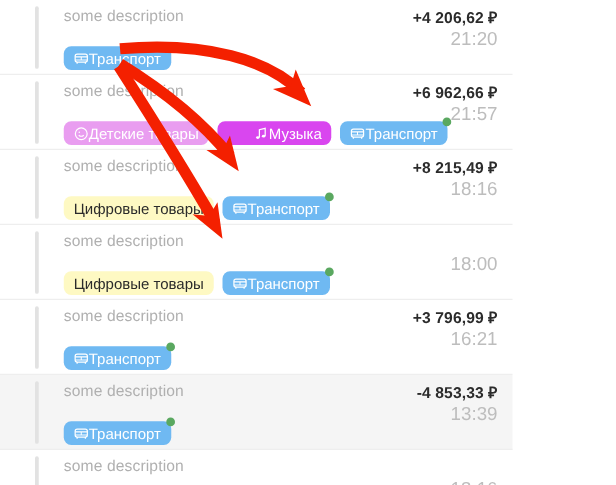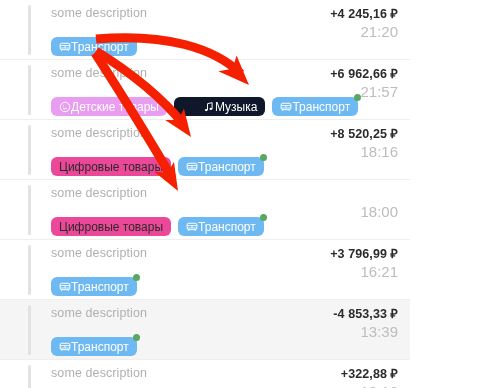--- a/index.html
+++ b/index.html
@@ -97,22 +97,22 @@
 
   .tag-ico {
     display: inline-block;
     width: 12px; height: 12px;
     flex: 0 0 12px;
   }
   .tag-ico svg { display: block; width: 12px; height: 12px; }
 
   .tag.transport { background: #6fb9f2; color: #ffffff; }
   .tag.children  { background: #e99df0; color: #ffffff; }
-  .tag.music     { background: #0f172a; color: #ffffff; padding-left: 29px; }
-  .tag.digital   { background: #ec4899; color: #2b2b2b; }
+  .tag.music     { background: #d946ef; color: #ffffff; padding-left: 29px; }
+  .tag.digital   { background: #fef9c3; color: #2b2b2b; }
   .tag.market    { background: #f07a9c; color: #ffffff; }
 
   .dot {
     position: absolute;
     right: -3px; top: -3px;
     width: 7px; height: 7px;
     border-radius: 50%;
     background: #5aa860;
   }
 
@@ -123,21 +123,21 @@
     pointer-events: none;
   }
 </style>
 </head>
 <body>
 
 <div id="list">
     <div class="row">
       <div class="row-bar"></div>
       <div class="desc">some description</div>
-      <div class="amount">+4 245,16 ₽</div>
+      <div class="amount">+4 206,62 ₽</div>
       <div class="time">21:20</div>
       <div class="tags">
         <span class="tag transport" id="src-tag">
           <span class="tag-ico">
             <svg viewBox="0 0 16 16">
               <rect x="1.5" y="3" width="13" height="8.5" rx="2.2" fill="none" stroke="#ffffff" stroke-width="1.3"></rect>
               <line x1="1.5" y1="6" x2="14.5" y2="6" stroke="#ffffff" stroke-width="1.1"></line>
               <line x1="8" y1="6" x2="8" y2="9.3" stroke="#ffffff" stroke-width="1.1"></line>
               <line x1="1.5" y1="9.3" x2="14.5" y2="9.3" stroke="#ffffff" stroke-width="1.1"></line>
               <line x1="3.6" y1="11.5" x2="3.6" y2="13.2" stroke="#ffffff" stroke-width="1.3"></line>
@@ -186,21 +186,21 @@
             </svg>
           </span>
           <span class="tag-label">Транспорт</span>
           <span class="dot"></span>
         </span>
       </div>
     </div>
     <div class="row">
       <div class="row-bar"></div>
       <div class="desc">some description</div>
-      <div class="amount">+8 520,25 ₽</div>
+      <div class="amount">+8 215,49 ₽</div>
       <div class="time">18:16</div>
       <div class="tags">
         <span class="tag digital">
           <span class="tag-label">Цифровые товары</span>
         </span>
         <span class="tag transport">
           <span class="tag-ico">
             <svg viewBox="0 0 16 16">
               <rect x="1.5" y="3" width="13" height="8.5" rx="2.2" fill="none" stroke="#ffffff" stroke-width="1.3"></rect>
               <line x1="1.5" y1="6" x2="14.5" y2="6" stroke="#ffffff" stroke-width="1.1"></line>
@@ -279,21 +279,20 @@
             </svg>
           </span>
           <span class="tag-label">Транспорт</span>
           <span class="dot"></span>
         </span>
       </div>
     </div>
     <div class="row">
       <div class="row-bar"></div>
       <div class="desc">some description</div>
-      <div class="amount">+322,88 ₽</div>
       <div class="time">13:16</div>
     </div>
   </div>
 
 <svg id="arrows" viewBox="0 0 493 388" xmlns="http://www.w3.org/2000/svg">
   <g id="arrow-group" fill="none" stroke-linecap="butt">
       <path d="M 96 39 C 165 33, 215 48, 241 74" stroke="#f42000" stroke-width="9" fill="none"></path>
       <path d="M 0 0 L -30 -11 L -23 1 L -31 13 Z" fill="#f42000" stroke="none" transform="translate(249,85) rotate(47) scale(1)"></path>
       <path d="M 96 51 C 130 72, 160 95, 184 125" stroke="#f42000" stroke-width="9" fill="none"></path>
       <path d="M 0 0 L -30 -11 L -23 1 L -31 13 Z" fill="#f42000" stroke="none" transform="translate(191,137) rotate(56) scale(0.92)"></path>

